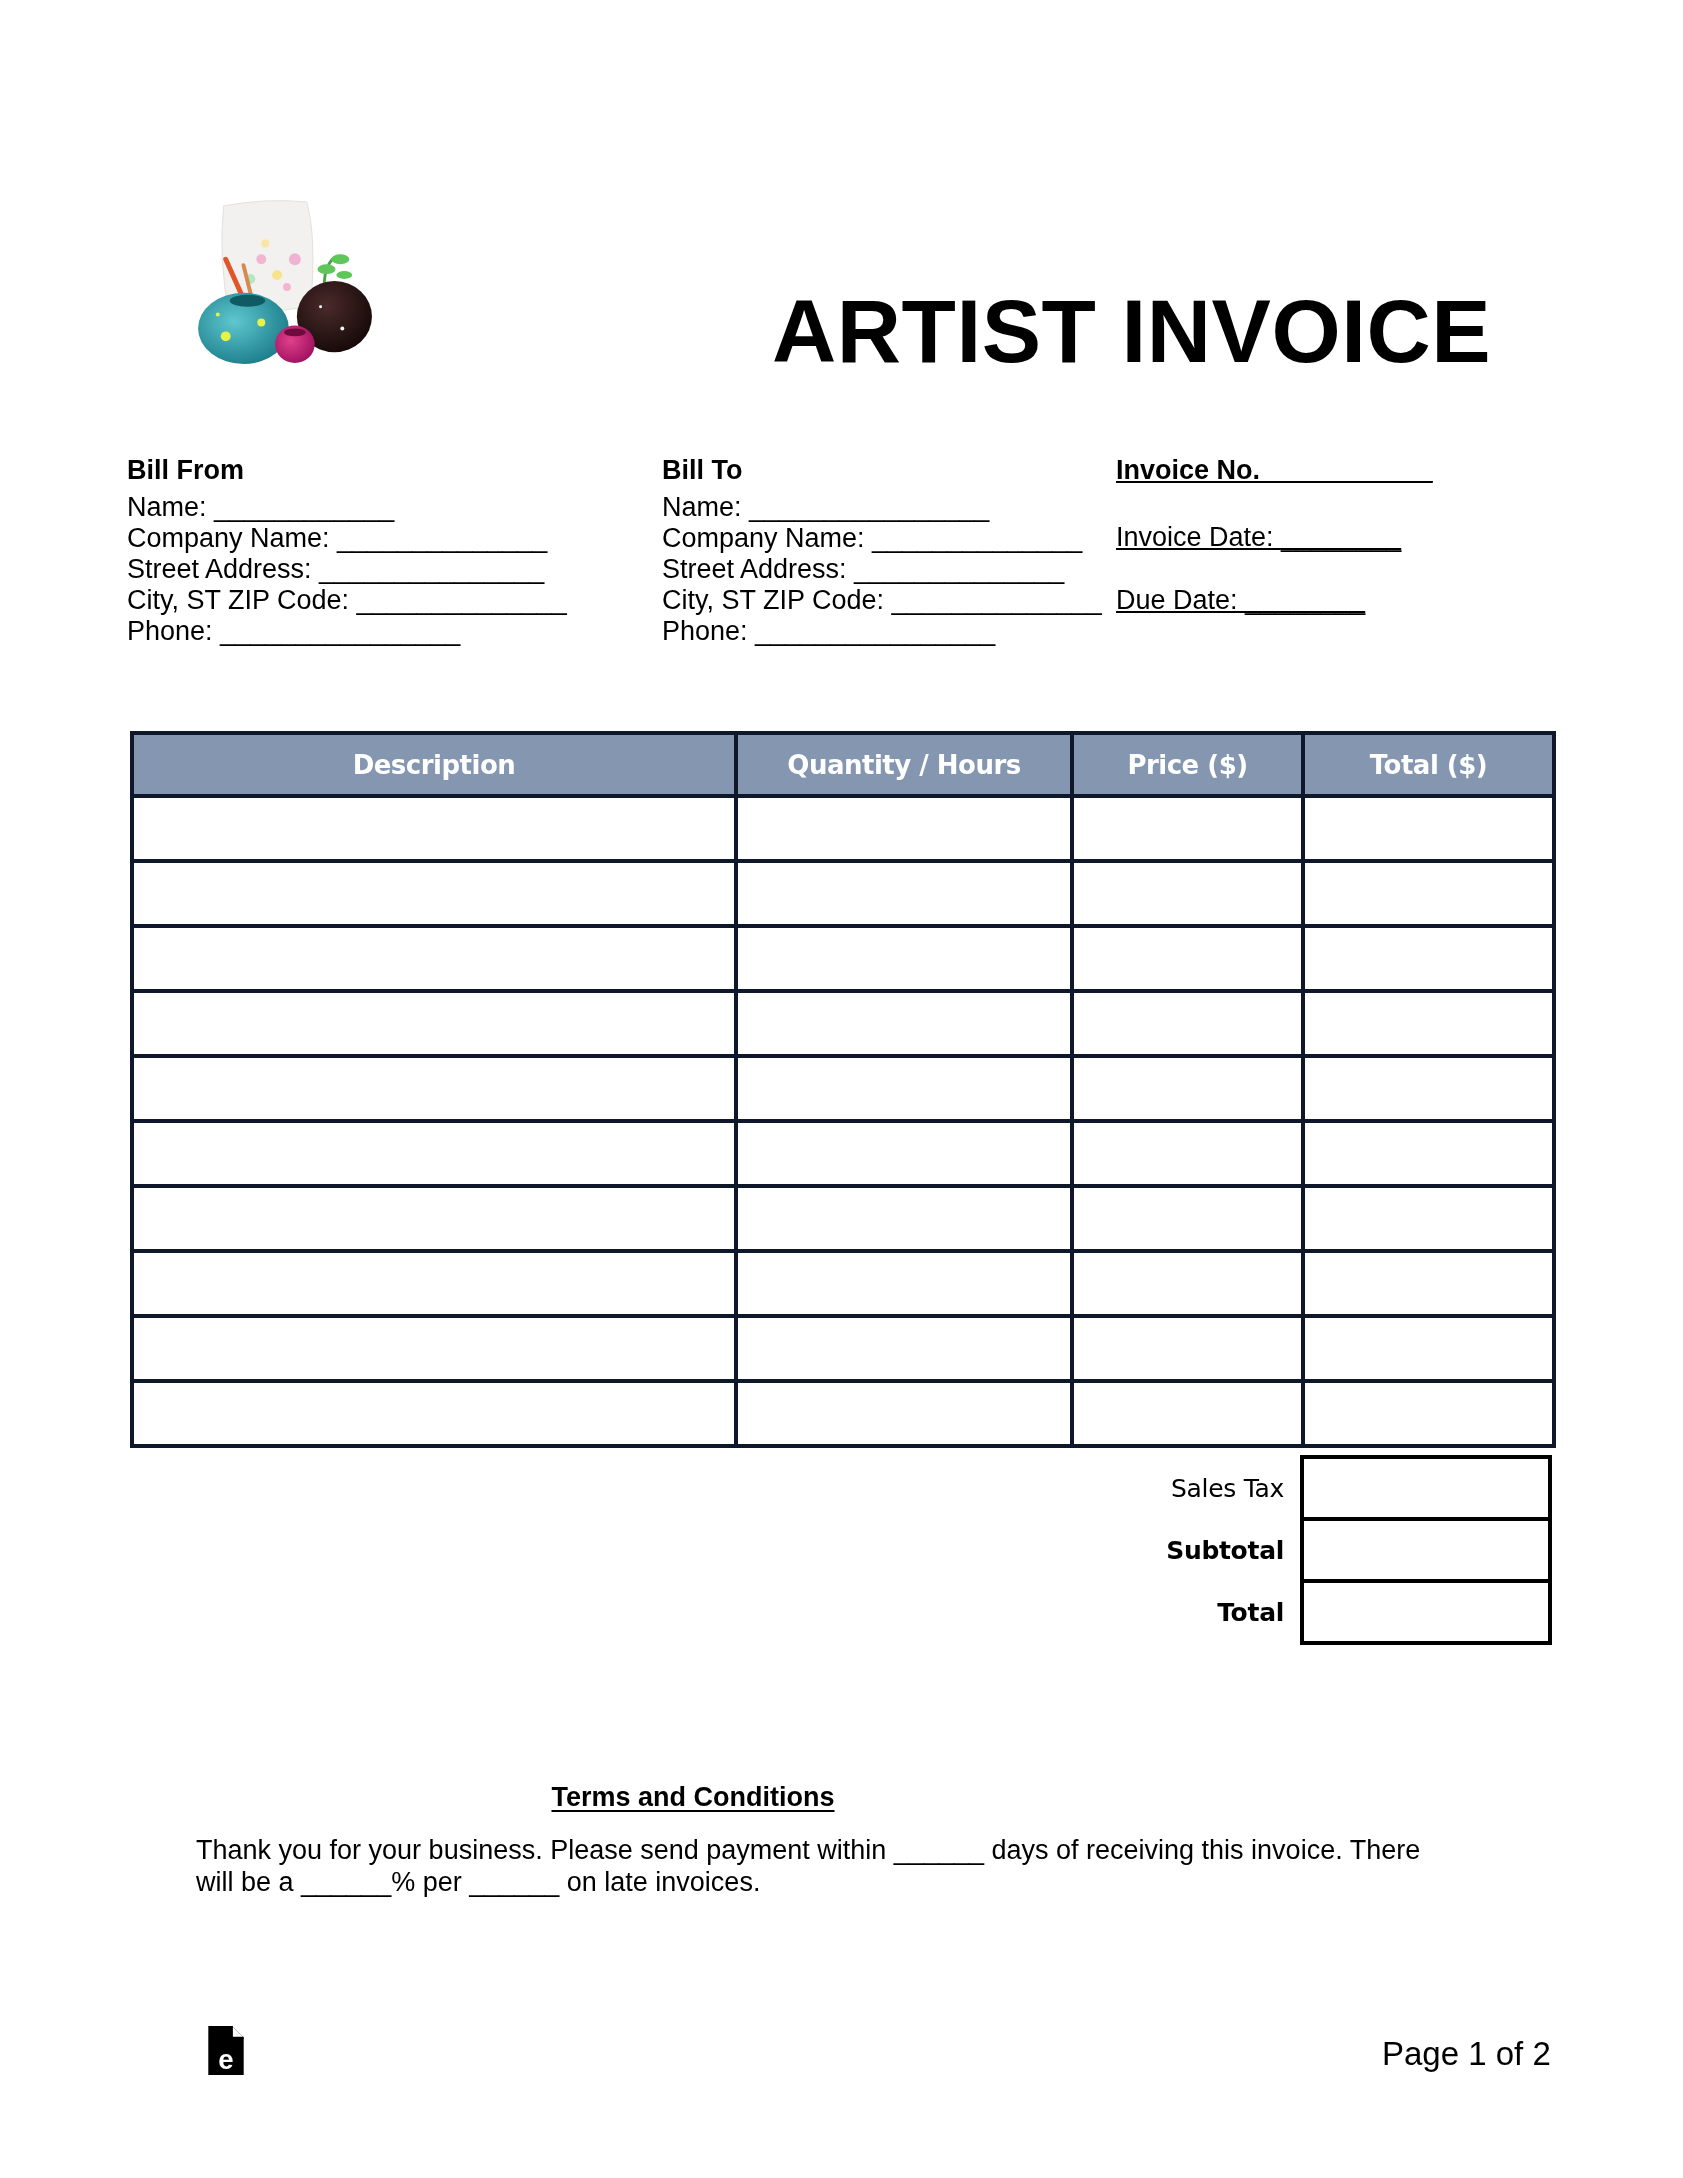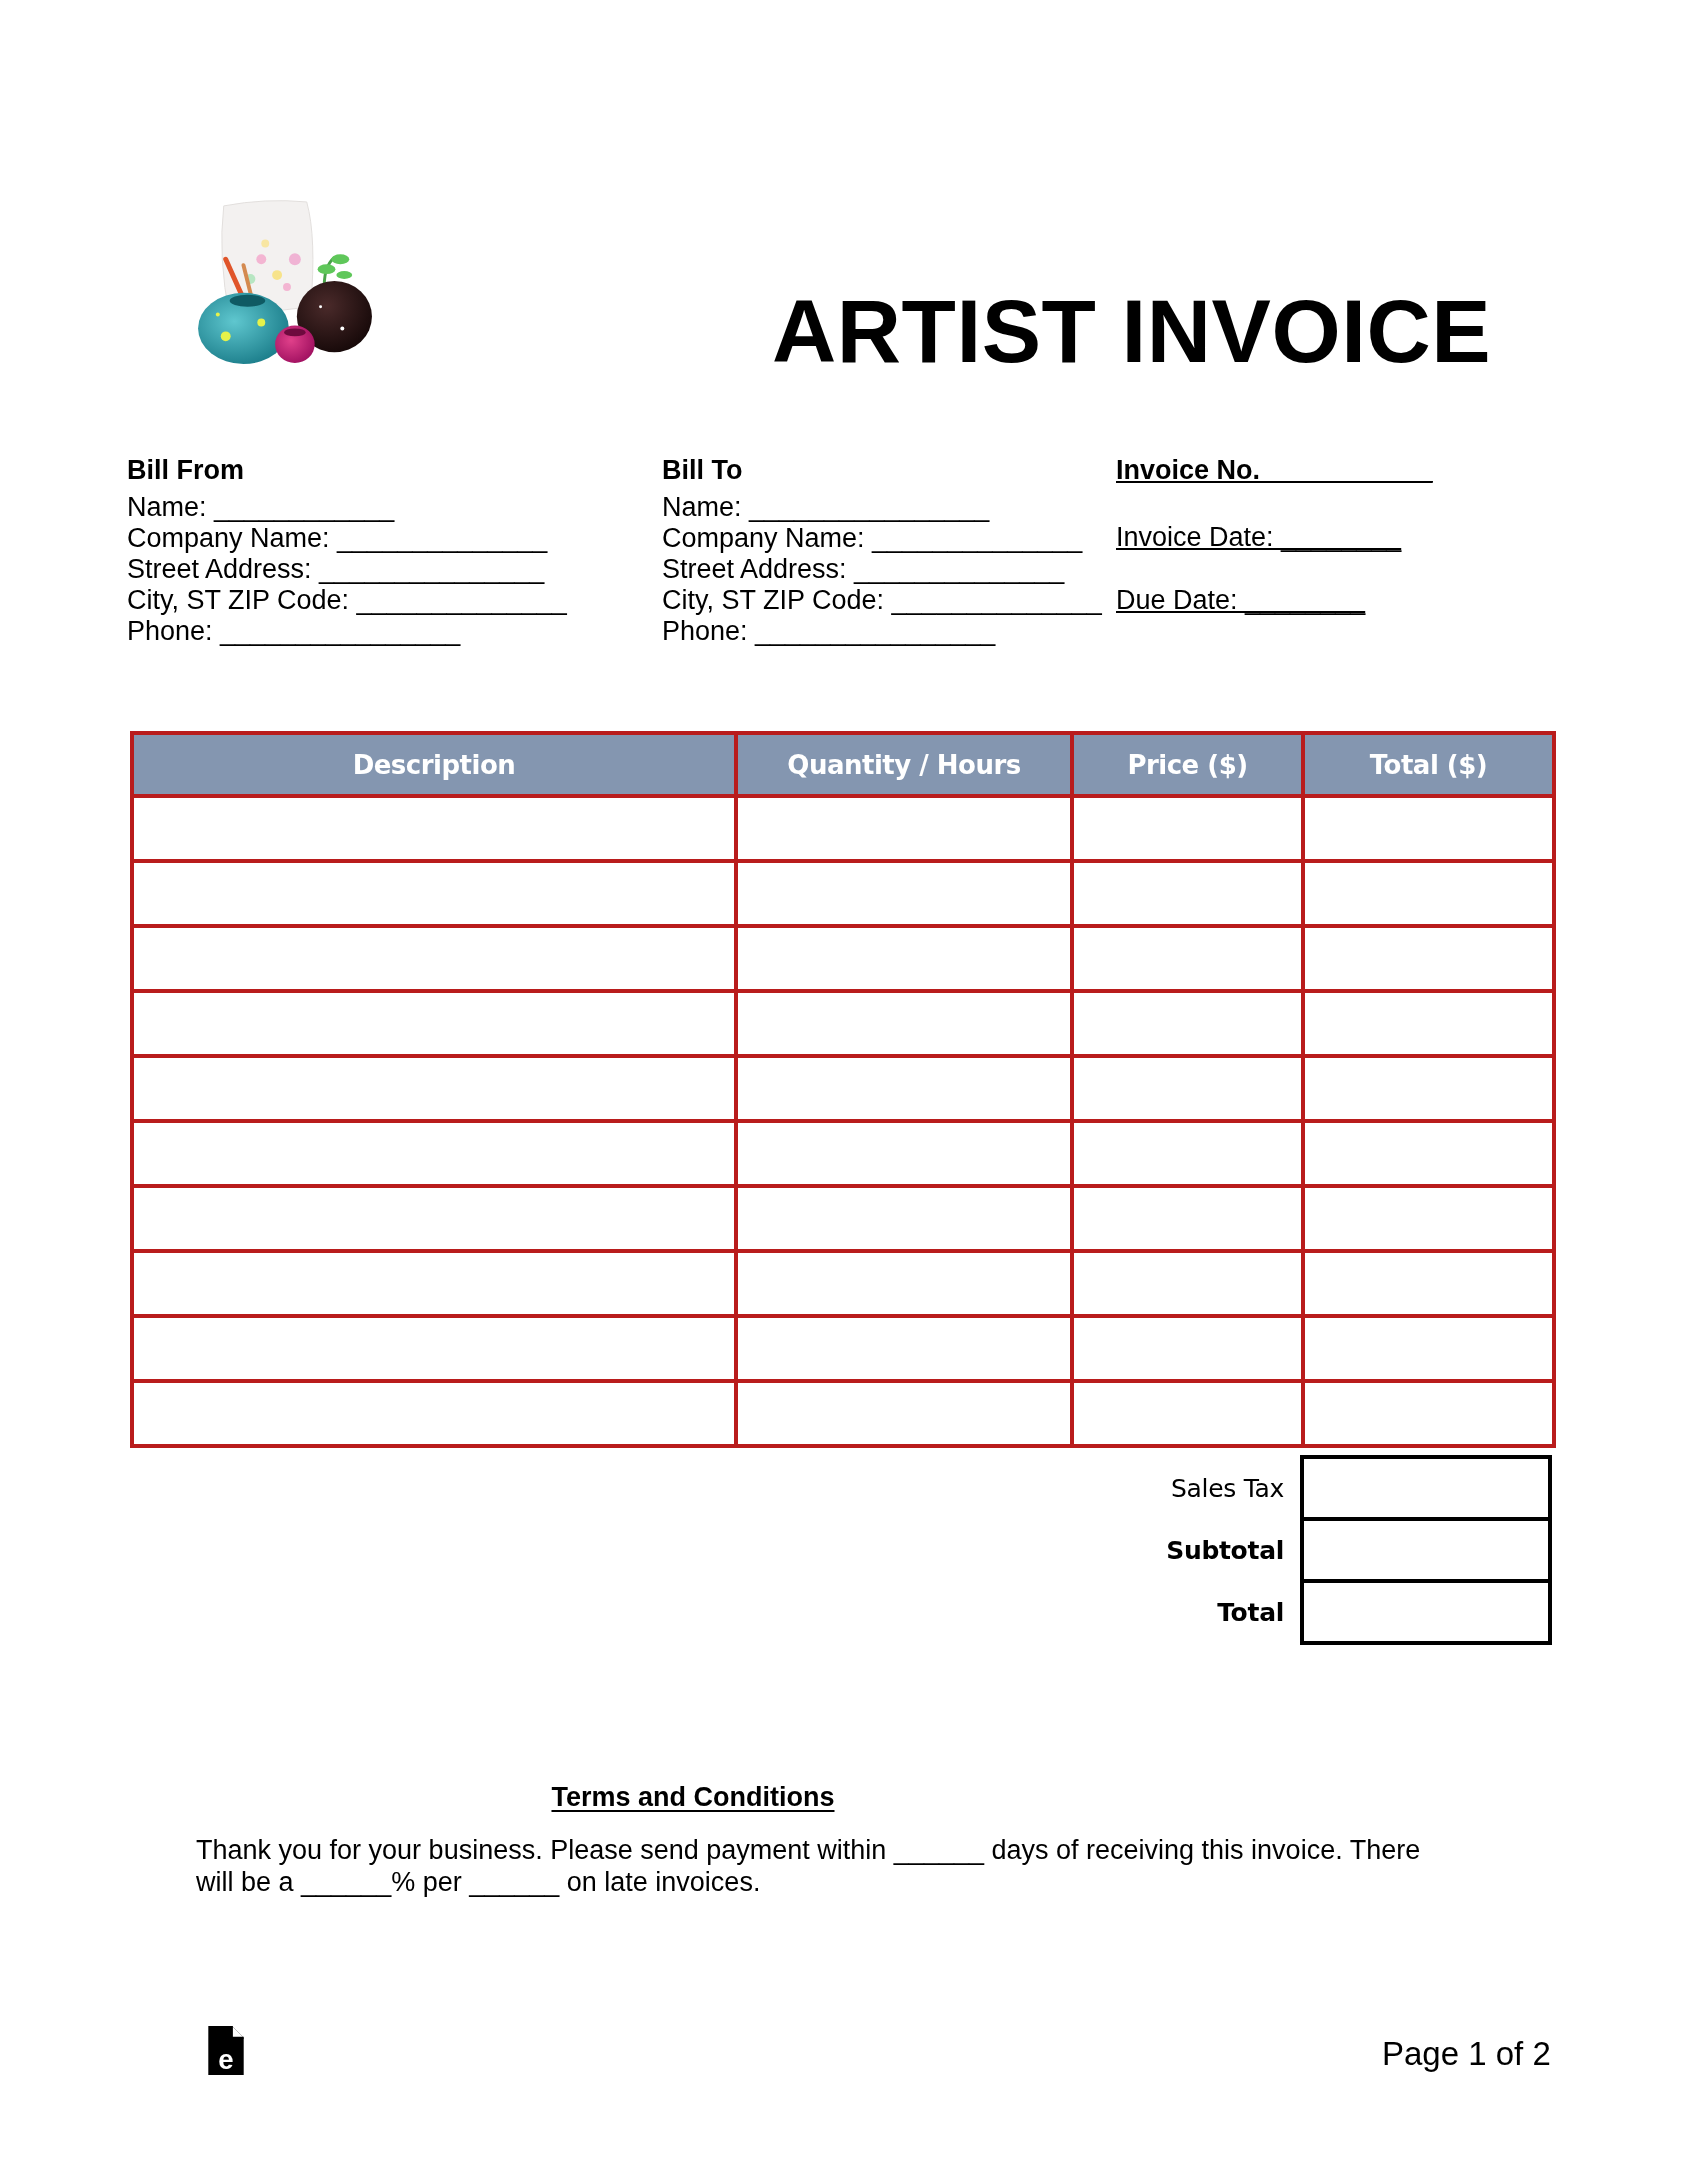--- a/index.html
+++ b/index.html
@@ -14,21 +14,21 @@
   .info-col { top: 455px; font-size: 27px; line-height: 31px; }
   .info-col .head { font-weight: bold; font-size: 27px; margin-bottom: 6px; }
   .info-col .line { white-space: pre; }
   .col-from { left: 127px; }
   .col-to { left: 622px; margin-left: 40px; }
   .col-meta { left: 1116px; }
   .col-meta .meta-line { white-space: pre; position: absolute; left: 0; text-decoration: underline; }
 
   
   .items { left: 130px; top: 731px; width: 1422px; border-collapse: collapse; table-layout: fixed; }
-  .items th, .items td { border: 4px solid #b91c1c; padding: 0; }
+  .items th, .items td { border: 4px solid #0f172a; padding: 0; }
   .items th { background: #8496B0; color: #ffffff; font-family: "DejaVu Sans", sans-serif; font-weight: bold; font-size: 26px; height: 59px; text-align: center; letter-spacing: -0.5px; }
   .items td { height: 61px; }
 
   
   .summary { left: 1156px; top: 1455px; border-collapse: collapse; }
   .summary td { padding: 0; }
   .summary .lbl { width: 128px; text-align: right; padding-right: 16px; font-family: "DejaVu Sans", sans-serif; font-size: 25px; height: 58px; letter-spacing: -0.3px; }
   .summary .lbl.bold { font-weight: bold; }
   .summary .box { width: 244px; border: 4px solid #000; height: 58px; }
 

